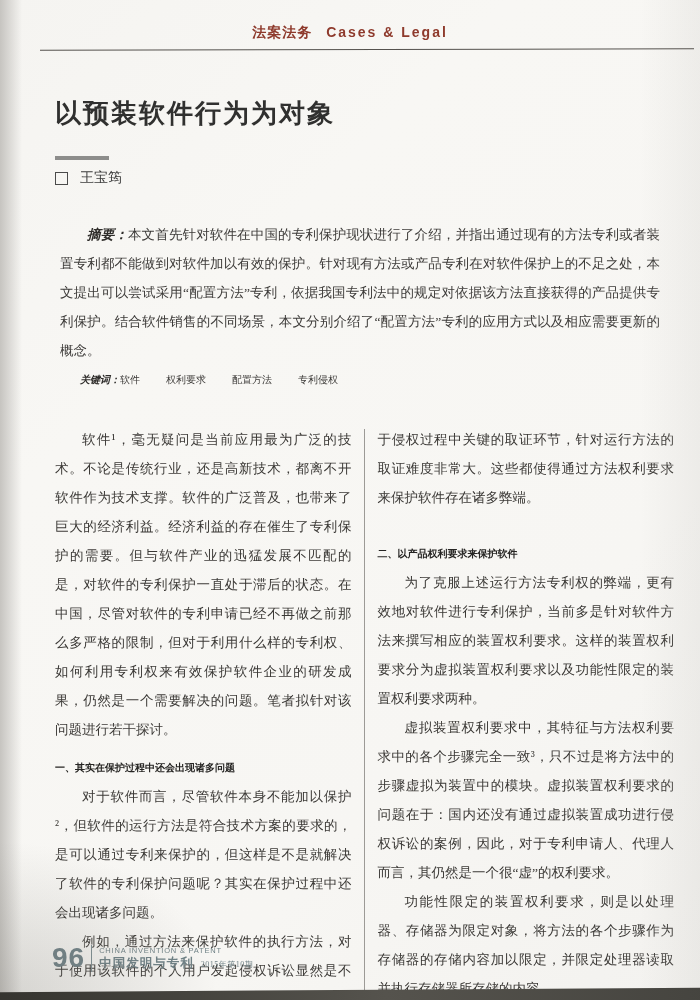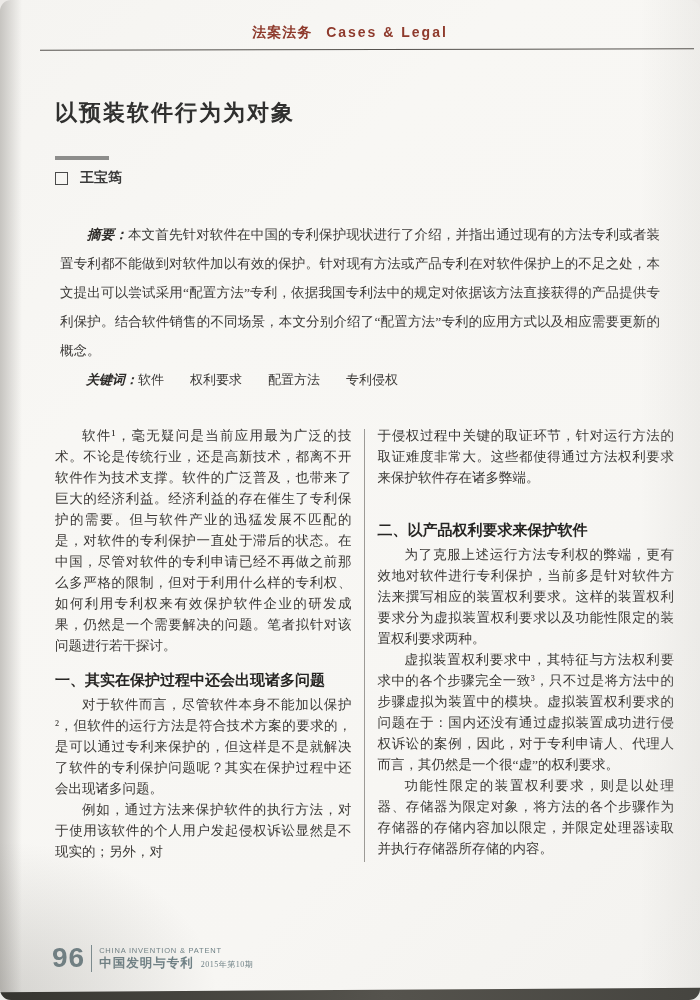--- a/index.html
+++ b/index.html
@@ -5,63 +5,62 @@
   html,body{margin:0;padding:0;}
   body{
     width:700px;height:1000px;
     background:#eceae7;
     font-family:"Liberation Serif","DejaVu Serif",serif;
     -webkit-font-smoothing:antialiased;
   }
   .page{
     position:relative;width:700px;height:1000px;overflow:hidden;
     background:linear-gradient(135deg,#f5f4f1 0%,#f8f7f4 30%,#f7f6f3 70%,#f3f2ef 100%);
-    border-radius:11px;
   }
   
   .scan-left-edge{position:absolute;left:0;top:0;bottom:0;width:22px;
     background:linear-gradient(to right,#c6c4c0,rgba(246,245,242,0));pointer-events:none;}
   .scan-bottomleft-shadow{position:absolute;left:0;bottom:0;width:220px;height:160px;
     background:radial-gradient(ellipse at 0% 100%,rgba(120,118,112,.28),rgba(120,118,112,0) 70%);pointer-events:none;}
   .scan-right-shade{position:absolute;right:0;top:0;bottom:0;width:60px;
     background:linear-gradient(to right,rgba(190,188,184,0),rgba(190,188,184,.18));pointer-events:none;}
   .scan-bottom-band{position:absolute;left:-8px;right:-8px;bottom:-4px;height:14px;
     background:linear-gradient(to right,#35342f,#55534d 55%,#45443f);
     transform:rotate(-0.35deg);}
   
   .header{margin:0 auto;padding-top:23px;text-align:center;}
   .header-inner{display:inline-block;font-family:"Liberation Sans","DejaVu Sans",sans-serif;
     color:#8e3a2c;font-weight:bold;font-size:14px;letter-spacing:1px;}
   .header-en{margin-left:14px;letter-spacing:2px;}
   .header-rule{margin:7px 6px 0 40px;height:1px;background:#55524e;transform:rotate(-0.15deg);}
   
   .title{margin:40px 4px 0 55px;font-family:"Liberation Sans","DejaVu Sans",sans-serif;
-    font-weight:bold;color:#30302f;font-size:22px;line-height:46px;letter-spacing:2px;}
+    font-weight:bold;color:#30302f;font-size:26px;line-height:46px;letter-spacing:2px;}
   
   .author-block{margin:20px 0 0 55px;}
   .author-bar{width:54px;height:4px;background:#8d8d8b;margin-bottom:9px;}
   .author-line{font-family:"Liberation Sans","DejaVu Sans",sans-serif;
-    font-size:14px;font-weight:700;color:#3a3a3a;display:flex;align-items:center;}
+    font-size:14px;font-weight:400;color:#3a3a3a;display:flex;align-items:center;}
   .author-marker{display:inline-block;width:11px;height:11px;border:1.5px solid #4a4a4a;
     margin-right:12px;background:transparent;}
   
   .abstract{margin:33px 40px 0 60px;font-size:13.5px;line-height:29px;
     text-align:justify;text-indent:2em;color:#3d3b39;}
   .abstract b,.keywords b{color:#2e2c2a;font-style:italic;}
-  .keywords{margin:0 40px 12px 60px;font-size:13px;line-height:29px;text-indent:2em;color:#3d3b39;}
+  .keywords{margin:0 40px 12px 60px;font-size:10px;line-height:29px;text-indent:2em;color:#3d3b39;}
   .kw-item{margin-right:26px;}
   
   .columns{display:flex;margin:31px 26px 0 55px;}
   .col{width:303px;}
   .col-divider{width:1px;background:#9c9a96;margin:4px 13px 0 12px;}
-  .col p{margin:0;font-size:13.5px;line-height:21px;text-align:justify;
+  .col p{margin:0;font-size:13.5px;line-height:29px;text-align:justify;
     text-indent:2em;color:#3b3936;}
   .col p.cont{text-indent:0;}
   .col h4{margin:11px 0 1px 0;font-family:"Liberation Sans","DejaVu Sans",sans-serif;
-    font-size:15px;line-height:26px;color:#262523;}
+    font-size:10px;line-height:26px;color:#262523;}
   .col h4.spaced{margin-top:29px;}
   
   .footer{position:absolute;left:52px;bottom:26px;display:flex;align-items:center;color:#6f8186;}
   .footer-pagenum{font-family:"Liberation Sans","DejaVu Sans",sans-serif;
     font-size:28px;font-weight:bold;letter-spacing:1px;}
   .footer-vline{width:1px;height:27px;background:#7d8e92;margin:0 7px 0 6px;}
   .footer-text{display:flex;flex-direction:column;justify-content:center;}
   .footer-en{font-family:"Liberation Sans","DejaVu Sans",sans-serif;
     font-size:7.5px;letter-spacing:.8px;line-height:10px;}
   .footer-cn-row{display:flex;align-items:baseline;}

